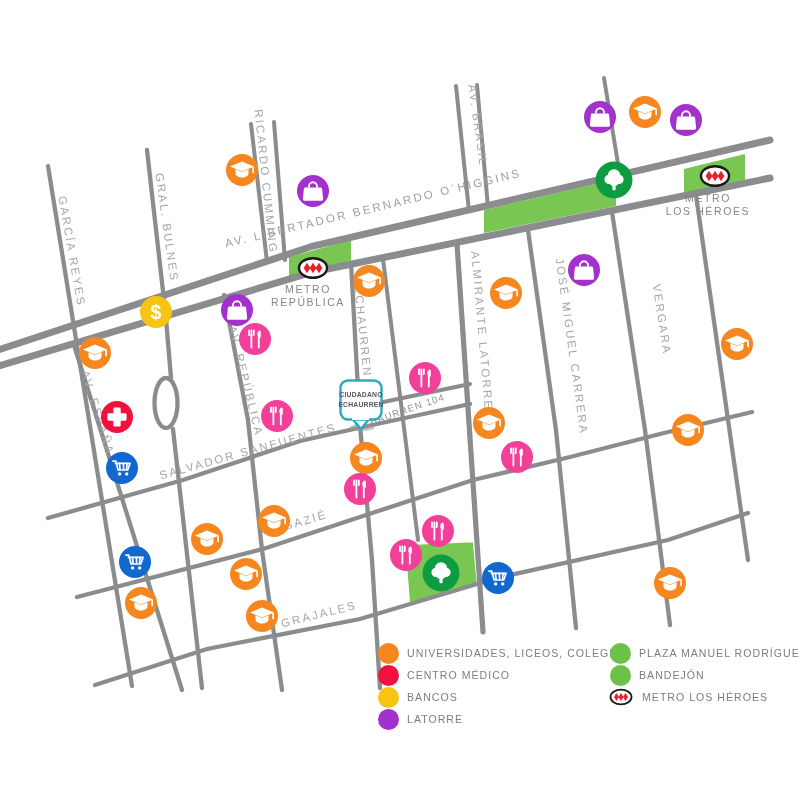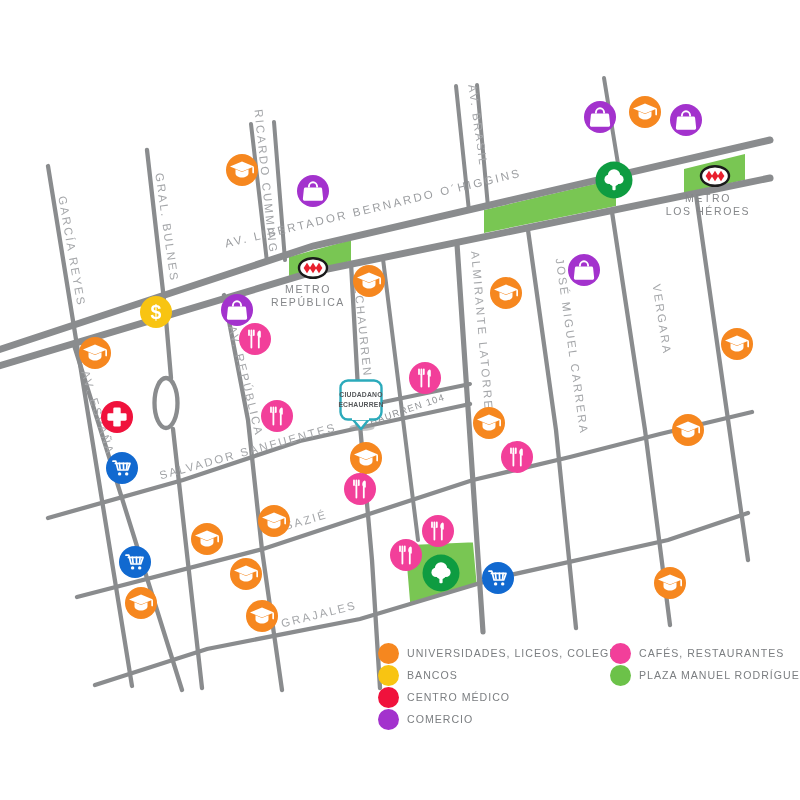--- a/index.html
+++ b/index.html
@@ -277,36 +277,42 @@
       </g>
 </svg>
 
 <div class="legend">
   <div class="legend-col left">
     <div class="legend-row">
       <span class="legend-dot" style="background: rgb(246, 135, 31);"></span>
       <span class="legend-label">UNIVERSIDADES, LICEOS, COLEGIOS</span>
     </div>
     <div class="legend-row">
+      <span class="legend-dot" style="background: rgb(240, 18, 60);"></span>
+      <span class="legend-label">CENTRO MÉDICO</span>
+    </div>
+    <div class="legend-row">
       <span class="legend-dot" style="background: rgb(248, 196, 18);"></span>
       <span class="legend-label">BANCOS</span>
     </div>
     <div class="legend-row">
-      <span class="legend-dot" style="background: rgb(240, 18, 60);"></span>
-      <span class="legend-label">CENTRO MÉDICO</span>
-    </div>
-    <div class="legend-row">
       <span class="legend-dot" style="background: rgb(163, 50, 205);"></span>
-      <span class="legend-label">COMERCIO</span>
+      <span class="legend-label">LATORRE</span>
     </div>
   </div>
   <div class="legend-col right">
     <div class="legend-row">
-      <span class="legend-dot" style="background: rgb(242, 63, 154);"></span>
-      <span class="legend-label">CAFÉS, RESTAURANTES</span>
-    </div>
-    <div class="legend-row">
       <span class="legend-dot" style="background: rgb(108, 194, 73);"></span>
       <span class="legend-label">PLAZA MANUEL RODRÍGUEZ</span>
+    </div>
+    <div class="legend-row">
+      <span class="legend-dot" style="background: rgb(108, 194, 73);"></span>
+      <span class="legend-label">BANDEJÓN</span>
+    </div>
+    <div class="legend-row">
+      <svg class="legend-ico" viewBox="-16 -12 32 24">
+            <use href="#sym-metro-full"></use>
+          </svg>
+      <span class="legend-label">METRO LOS HÉROES</span>
     </div>
   </div>
 </div>
 </div>
 
 </body></html>

